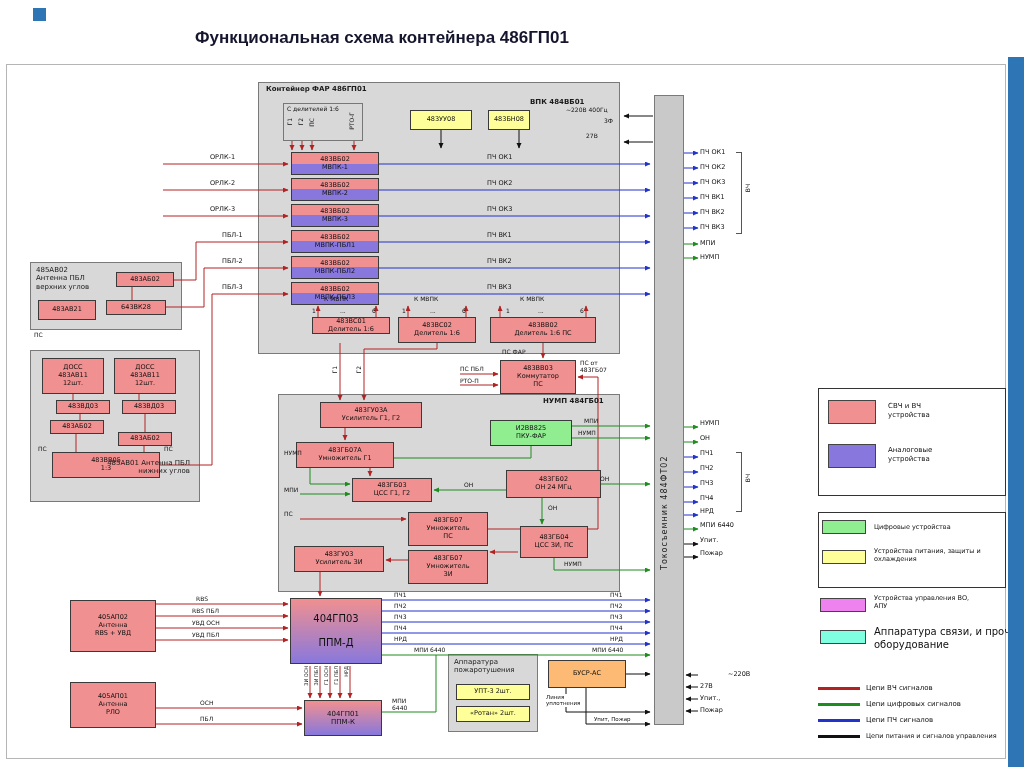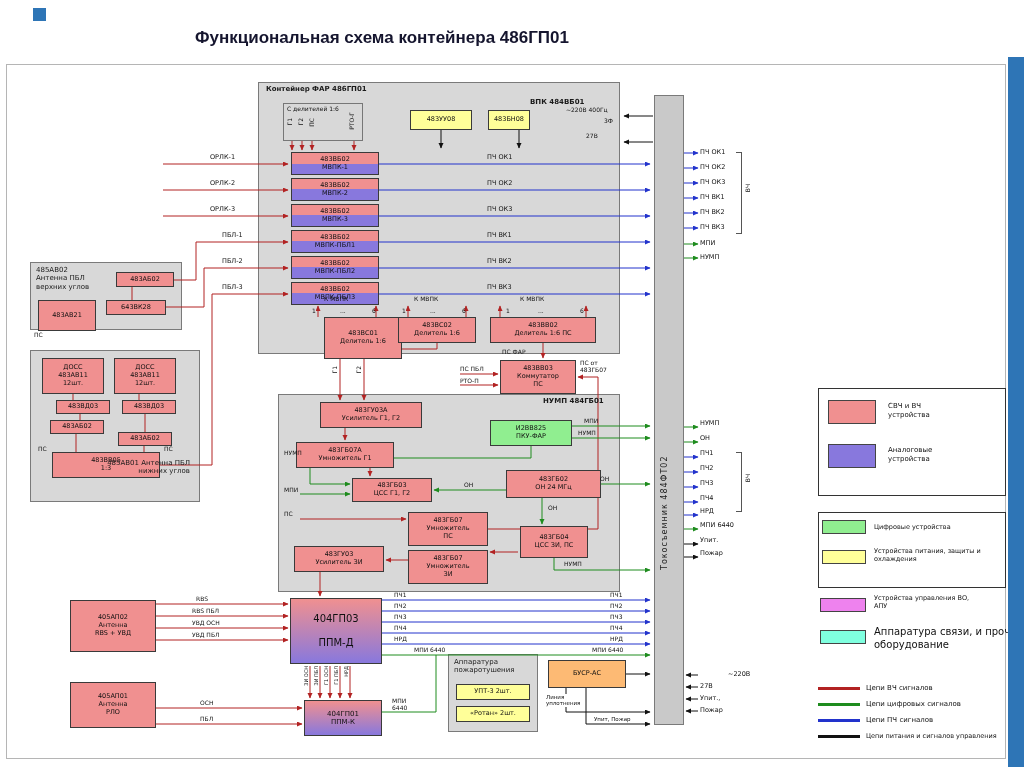--- a/index.html
+++ b/index.html
@@ -207,39 +207,39 @@
 <div class="lbl sm" style="left:312px;top:308px">1</div>
 <div class="lbl sm" style="left:340px;top:308px">...</div>
 <div class="lbl sm" style="left:372px;top:308px">6</div>
 <div class="lbl sm" style="left:402px;top:308px">1</div>
 <div class="lbl sm" style="left:430px;top:308px">...</div>
 <div class="lbl sm" style="left:462px;top:308px">6</div>
 <div class="lbl sm" style="left:506px;top:308px">1</div>
 <div class="lbl sm" style="left:538px;top:308px">...</div>
 <div class="lbl sm" style="left:580px;top:308px">6</div>
 
-<div class="blk pink" style="left:324px;top:317px;width:78px;height:42px">483ВС01
+<div class="blk pink" style="left:312px;top:317px;width:78px;height:17px">483ВС01
 Делитель 1:6</div>
 <div class="blk pink" style="left:398px;top:317px;width:78px;height:26px">483ВС02
 Делитель 1:6</div>
 <div class="blk pink" style="left:490px;top:317px;width:106px;height:26px">483ВВ02
 Делитель 1:6 ПС</div>
 
 <div class="lbl" style="left:210px;top:154px">ОРЛК-1</div>
 <div class="lbl" style="left:210px;top:180px">ОРЛК-2</div>
 <div class="lbl" style="left:210px;top:206px">ОРЛК-3</div>
 <div class="lbl" style="left:222px;top:232px">ПБЛ-1</div>
 <div class="lbl" style="left:222px;top:258px">ПБЛ-2</div>
 <div class="lbl" style="left:222px;top:284px">ПБЛ-3</div>
 
 <div class="contlbl" style="left:36px;top:266px;font-weight:400">485АВ02
 Антенна ПБЛ
 верхних углов</div>
 <div class="blk pink" style="left:116px;top:272px;width:58px;height:15px">483АБ02</div>
-<div class="blk pink" style="left:38px;top:300px;width:58px;height:31px">483АВ21</div>
+<div class="blk pink" style="left:38px;top:300px;width:58px;height:20px">483АВ21</div>
 <div class="blk pink" style="left:106px;top:300px;width:60px;height:15px">643ВК28</div>
 <div class="lbl sm" style="left:34px;top:332px">ПС</div>
 
 <div class="blk pink" style="left:42px;top:358px;width:62px;height:36px">ДОСС
 483АВ11
 12шт.</div>
 <div class="blk pink" style="left:114px;top:358px;width:62px;height:36px">ДОСС
 483АВ11
 12шт.</div>
 <div class="blk pink" style="left:56px;top:400px;width:54px;height:14px">483ВД03</div>

